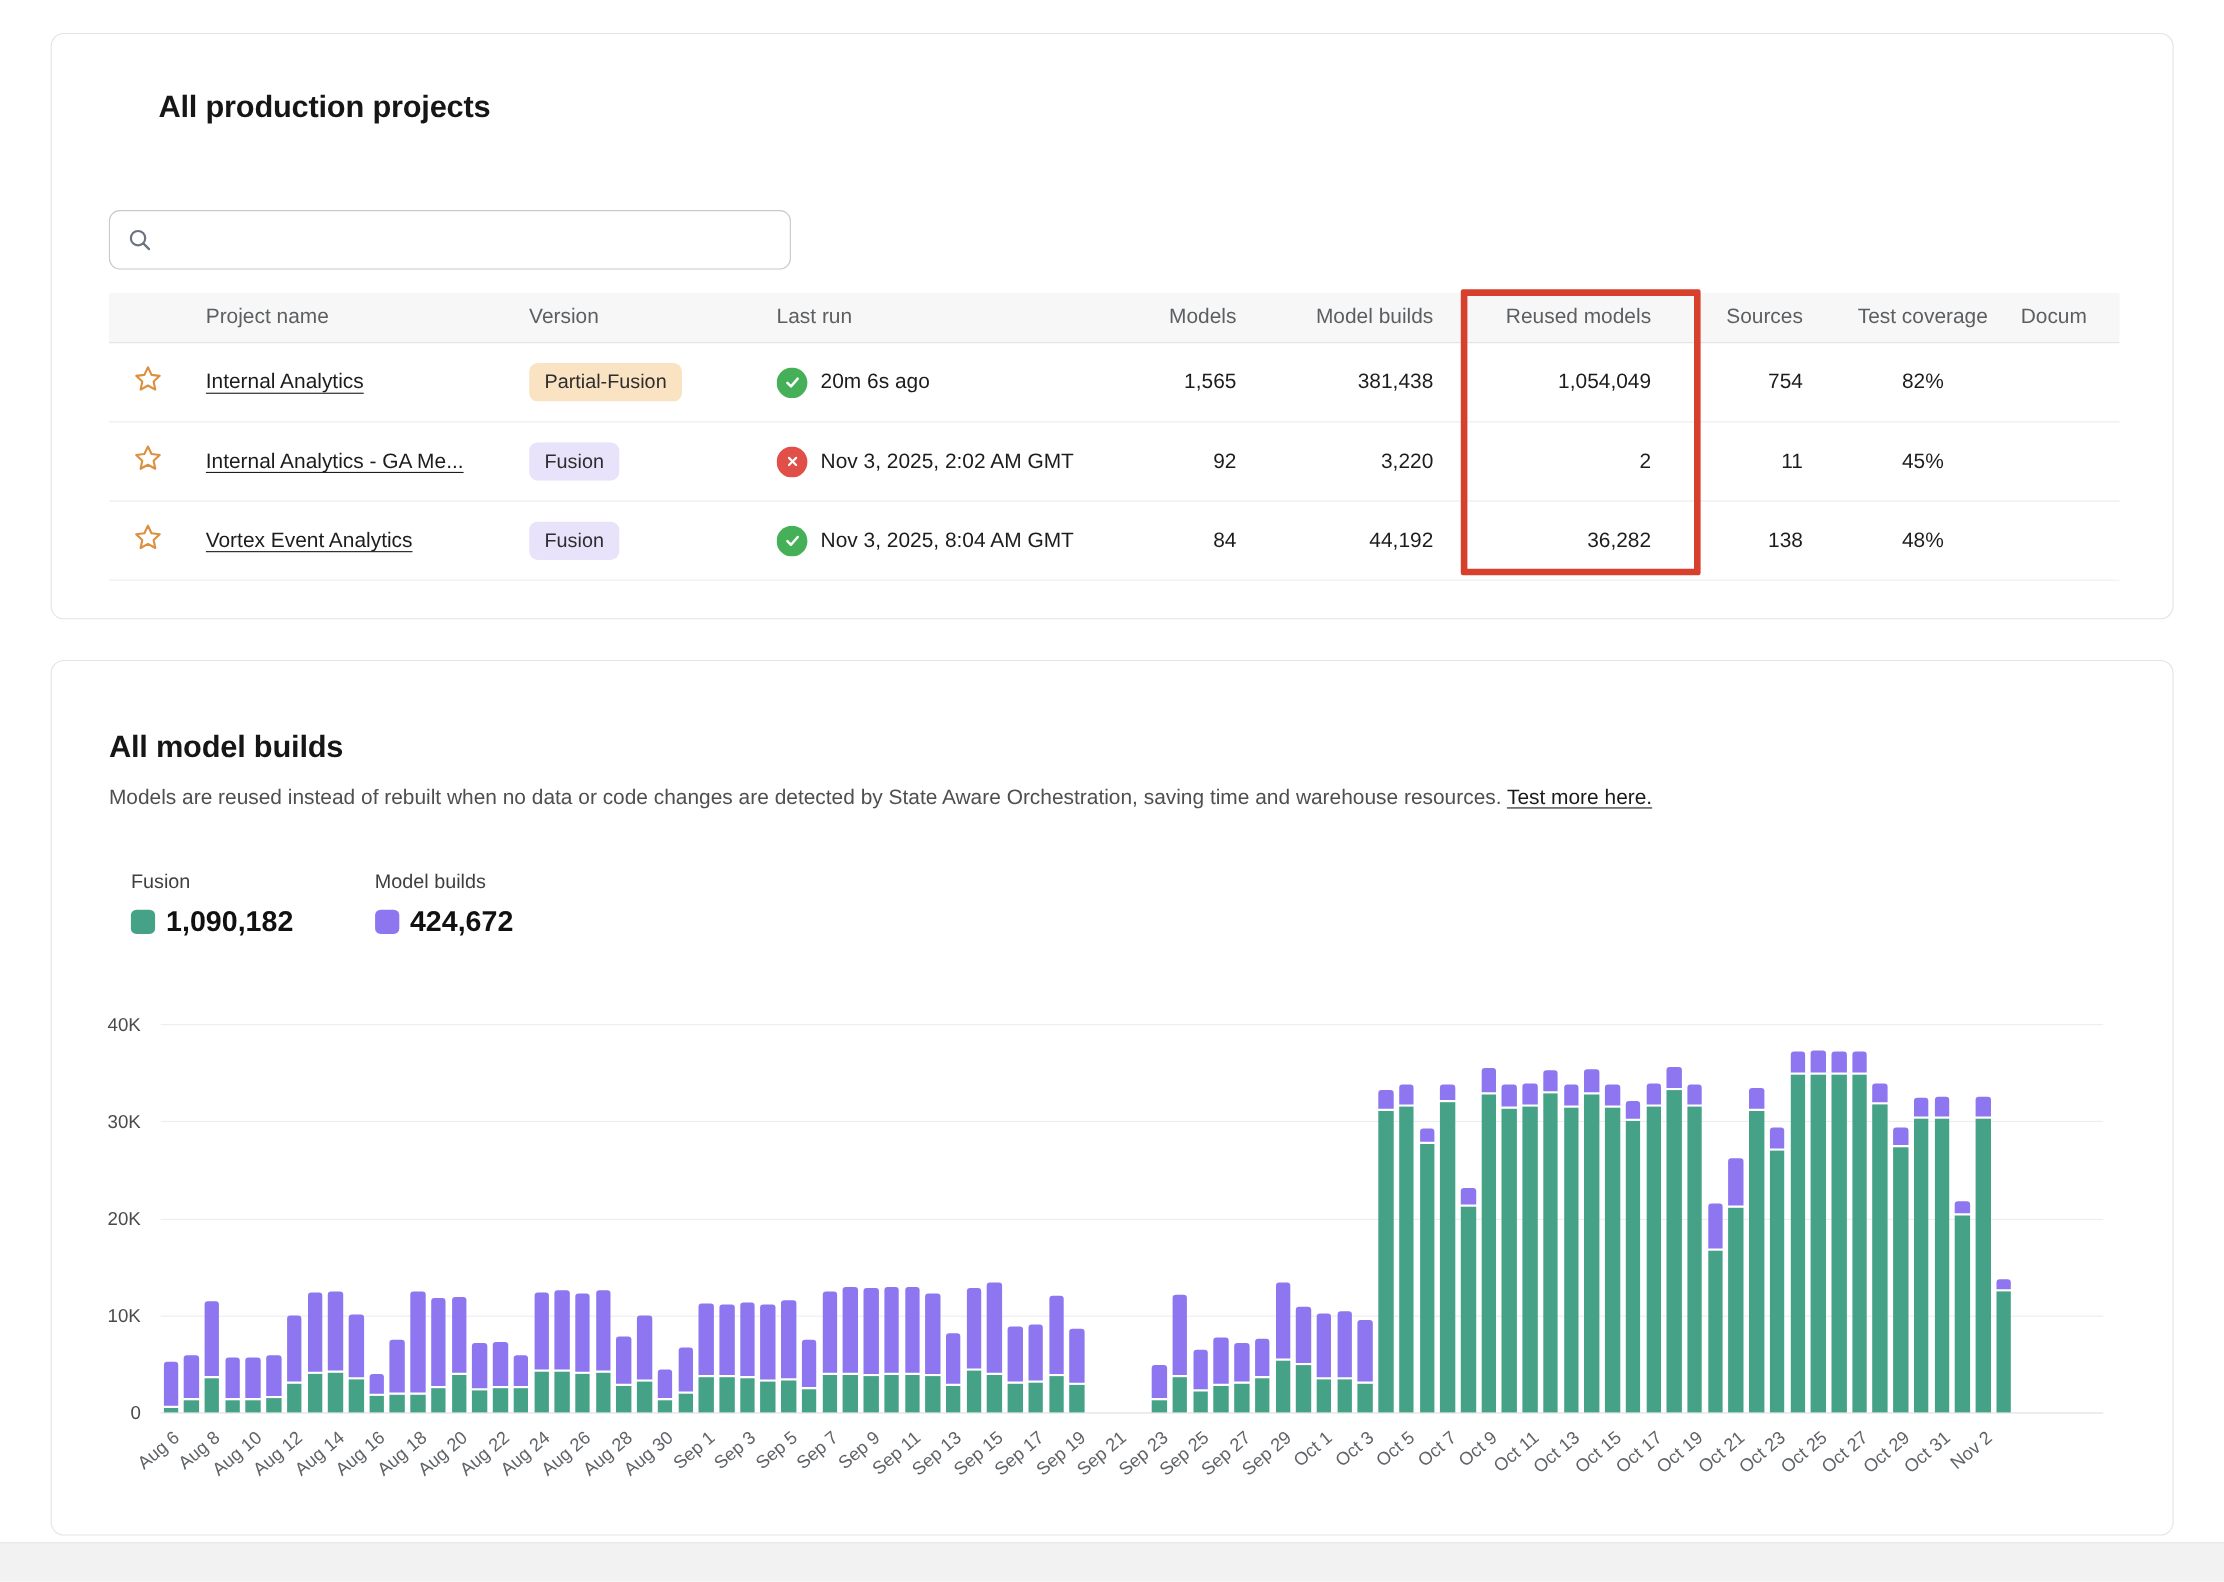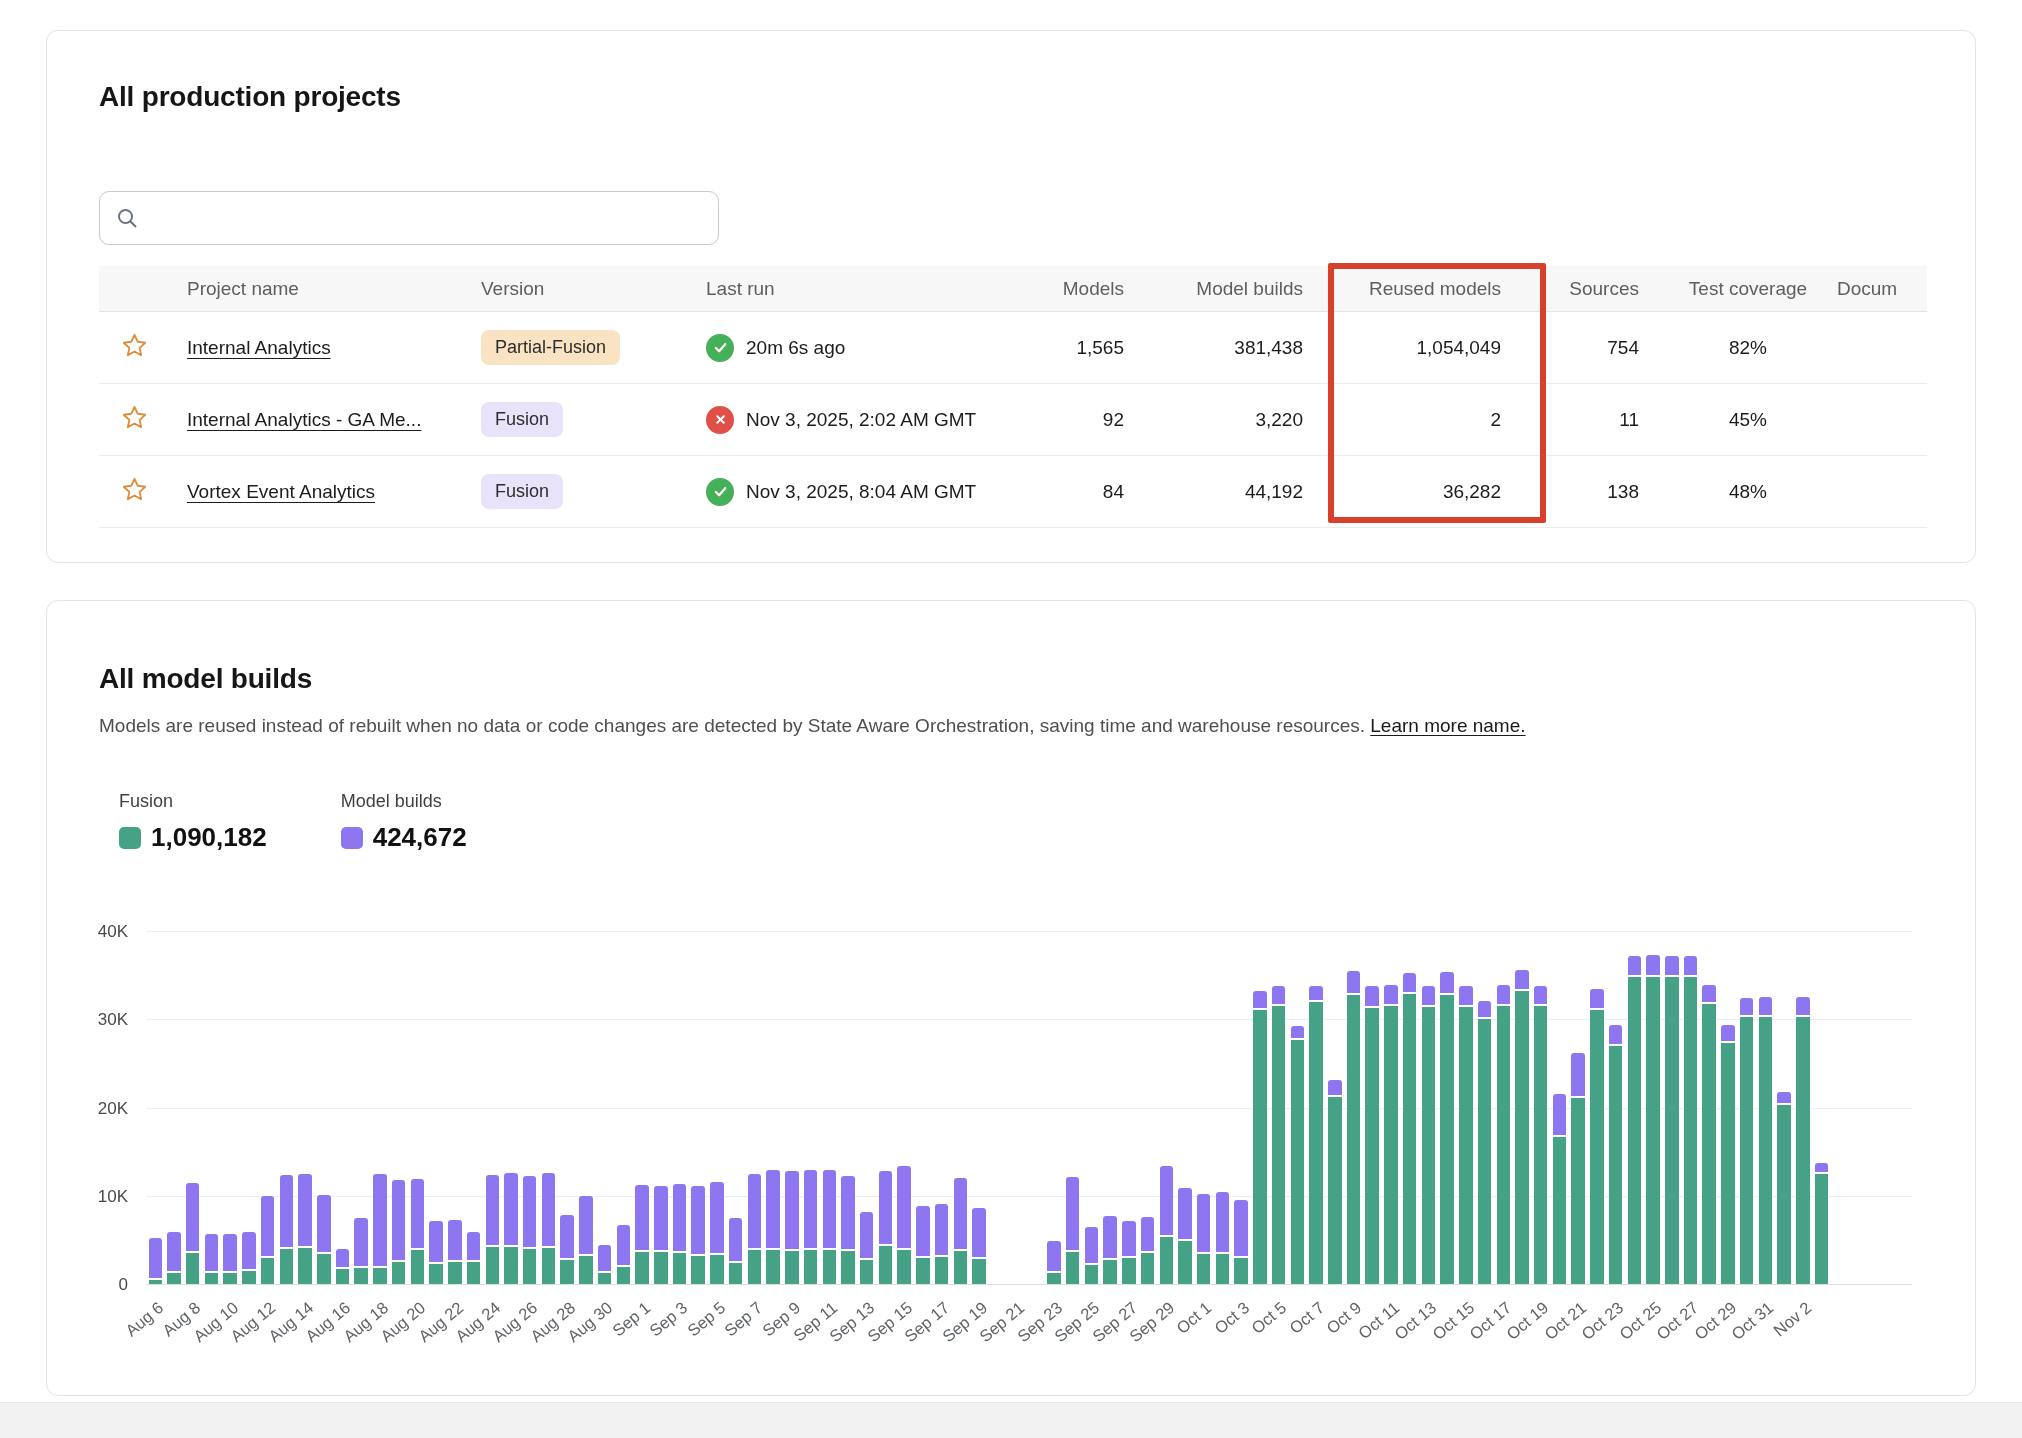--- a/index.html
+++ b/index.html
@@ -7,21 +7,21 @@
   .page { position:relative; width:2022px; height:1438px; }
 
   .card { position:absolute; left:46px; width:1930px; background:#fff; border:1px solid #e3e3e6; border-radius:12px; }
   #card-projects { top:30px; height:533px; }
   #card-builds   { top:600px; height:796px; }
 
   .card-title { position:absolute; left:52px; font-size:28px; font-weight:700; color:#161616; letter-spacing:-0.2px; }
   .card-sub   { position:absolute; left:52px; font-size:19px; color:#4f4f4f; }
 
   
-  #projects-title { top:50px; }
+  #projects-title { top:50px;margin-left:45px; }
   #projects-sub   { top:100px; }
 
   .search-box { position:absolute; left:52px; top:160px; width:620px; height:54px; border:1px solid #c9c9cd; border-radius:10px; display:flex; align-items:center; padding:0 16px; gap:12px; background:#fff; }
   .search-box input { border:none; outline:none; font-size:19px; color:#1a1a1a; width:100%; font-family:inherit; background:transparent; }
   .search-box input::placeholder { color:#6b7280; }
 
   .ptable { position:absolute; left:52px; top:235px; width:1828px; overflow:hidden; }
   .trow { display:grid; grid-template-columns:88px 294px 225px 330px 108px 179px 198px 138px 178px 90px; align-items:center; }
   .thead { height:46px; background:#f7f7f8; border-bottom:1px solid #e3e3e6; }
   .th { font-size:19px; color:#5c5f62; white-space:nowrap; overflow:hidden; }
@@ -170,21 +170,21 @@
             <div class="cell al"></div>
           </div>
         </div>
     </div>
   </section>
 
   <div id="reused-highlight"></div>
 
   <section class="card" id="card-builds">
     <h1 class="card-title" id="builds-title">All model builds</h1>
-    <p class="card-sub" id="builds-sub"><span>Models are reused instead of rebuilt when no data or code changes are detected by State Aware Orchestration, saving time and warehouse resources.</span> <a>Learn more name.</a></p>
+    <p class="card-sub" id="builds-sub"><span>Models are reused instead of rebuilt when no data or code changes are detected by State Aware Orchestration, saving time and warehouse resources.</span> <a>Test more here.</a></p>
 
 
     <div class="legend">
       <div class="grp">
         <div class="cap">Fusion</div>
         <div class="valrow">
           <span class="sw" style="background:#45a287;"></span>
           <span class="num">1,090,182</span>
         </div>
       </div>

